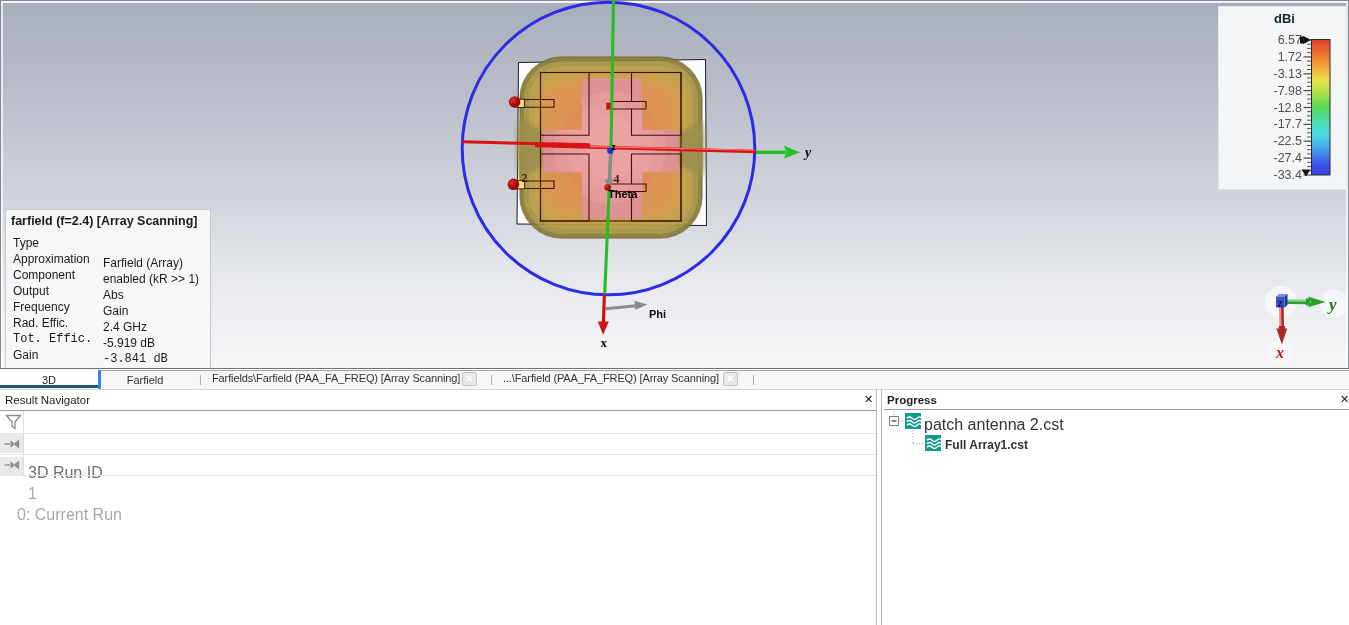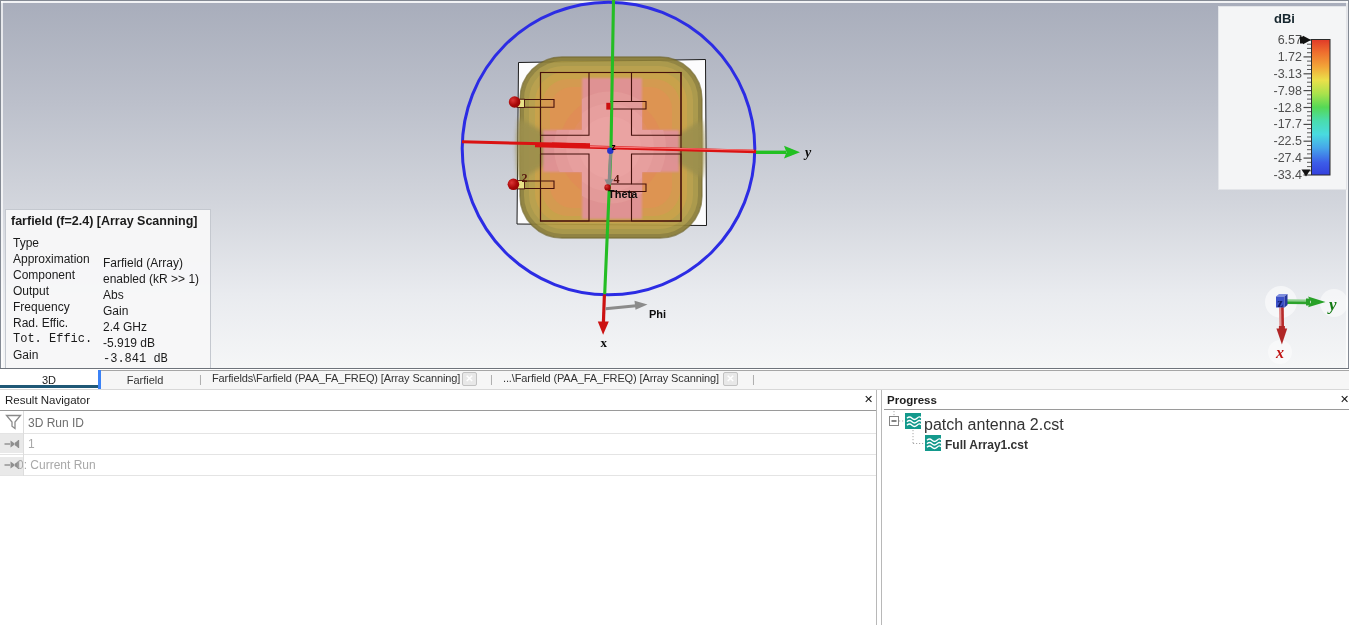--- a/index.html
+++ b/index.html
@@ -26,21 +26,21 @@
   .tsep { position:absolute; top:2px; color:#a8a8a8; }
   .tlbl { position:absolute; top:1px; color:#333333; white-space:nowrap; letter-spacing:-0.12px;text-align:right; }
   .tclose { position:absolute; top:1px; width:13px; height:12px; background:#e8e8e8; border:1px solid #c2c2c2;
      border-radius:2px; color:#ffffff; font-size:10px; font-weight:bold; text-align:center; line-height:11px; }
   #tabline { left:0; top:389px; width:1349px; height:1px; background:#d8d8d8; }
   #panels { left:0; top:390px; width:1349px; height:235px; background:#ffffff; }
   .phead { position:absolute; top:4px; font-size:11.5px; color:#1e1e1e; }
   .pclose { position:absolute; top:3px; font-size:11px; color:#111; }
   #rnav { position:absolute; left:0; top:0; width:876px; height:235px; }
   #rtable { position:absolute; left:0; top:20px; width:876px; height:65px; border-top:1px solid #9a9a9a; }
-  .rrow { position:absolute; font-size:12px; color:#2b2b2b; white-space:nowrap; }
+  .rrow { position:absolute; font-size:16px; color:#2b2b2b; white-space:nowrap;margin-top:48px; }
   .grey { color:#a8a8a8; }
   .rline { position:absolute; left:0px; width:876px; height:1px; background:#e4e4e4; }
   #gutline { position:absolute; left:23px; top:0px; width:1px; height:65px; background:#dddddd; }
   #split1 { position:absolute; left:876px; top:0; width:1px; height:235px; background:#b8b8b8; }
   #split2 { position:absolute; left:881px; top:0; width:1px; height:235px; background:#b8b8b8; }
   #prog { position:absolute; left:884px; top:0; width:465px; height:235px; }
   .ptxt { position:absolute; font-size:16px; color:#333; white-space:nowrap; }
 </style>
 </head>
 <body>

